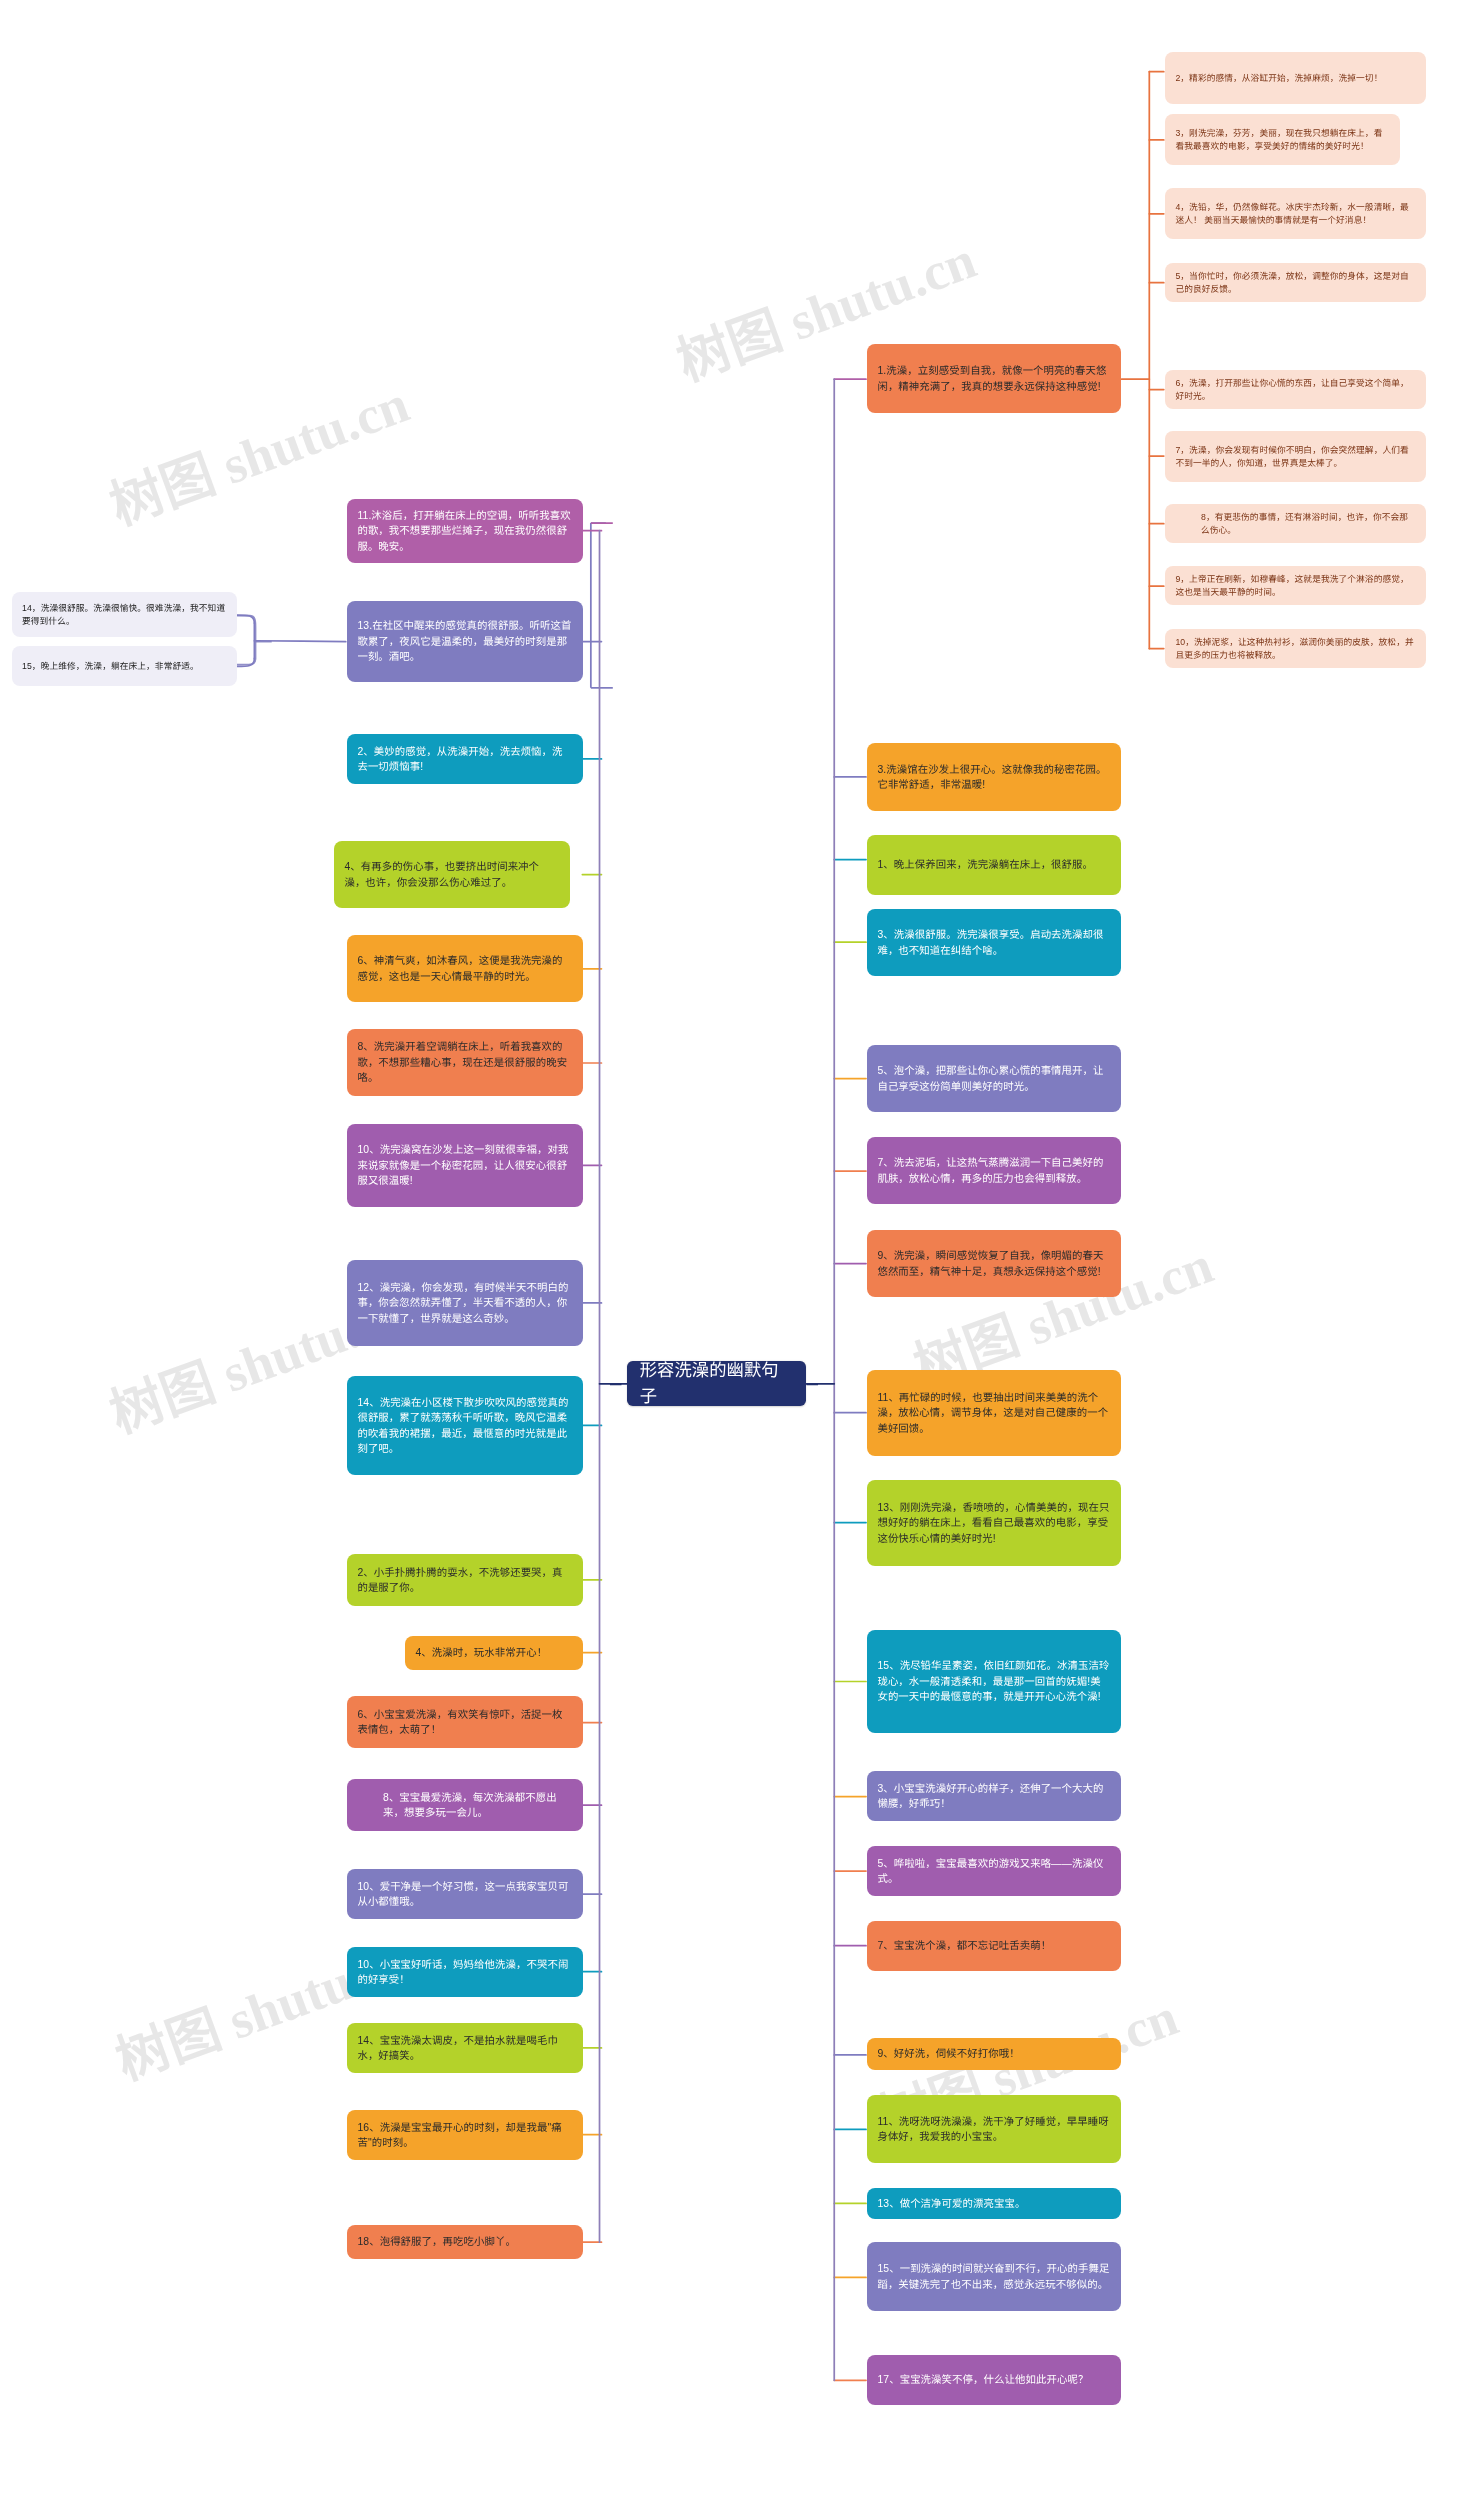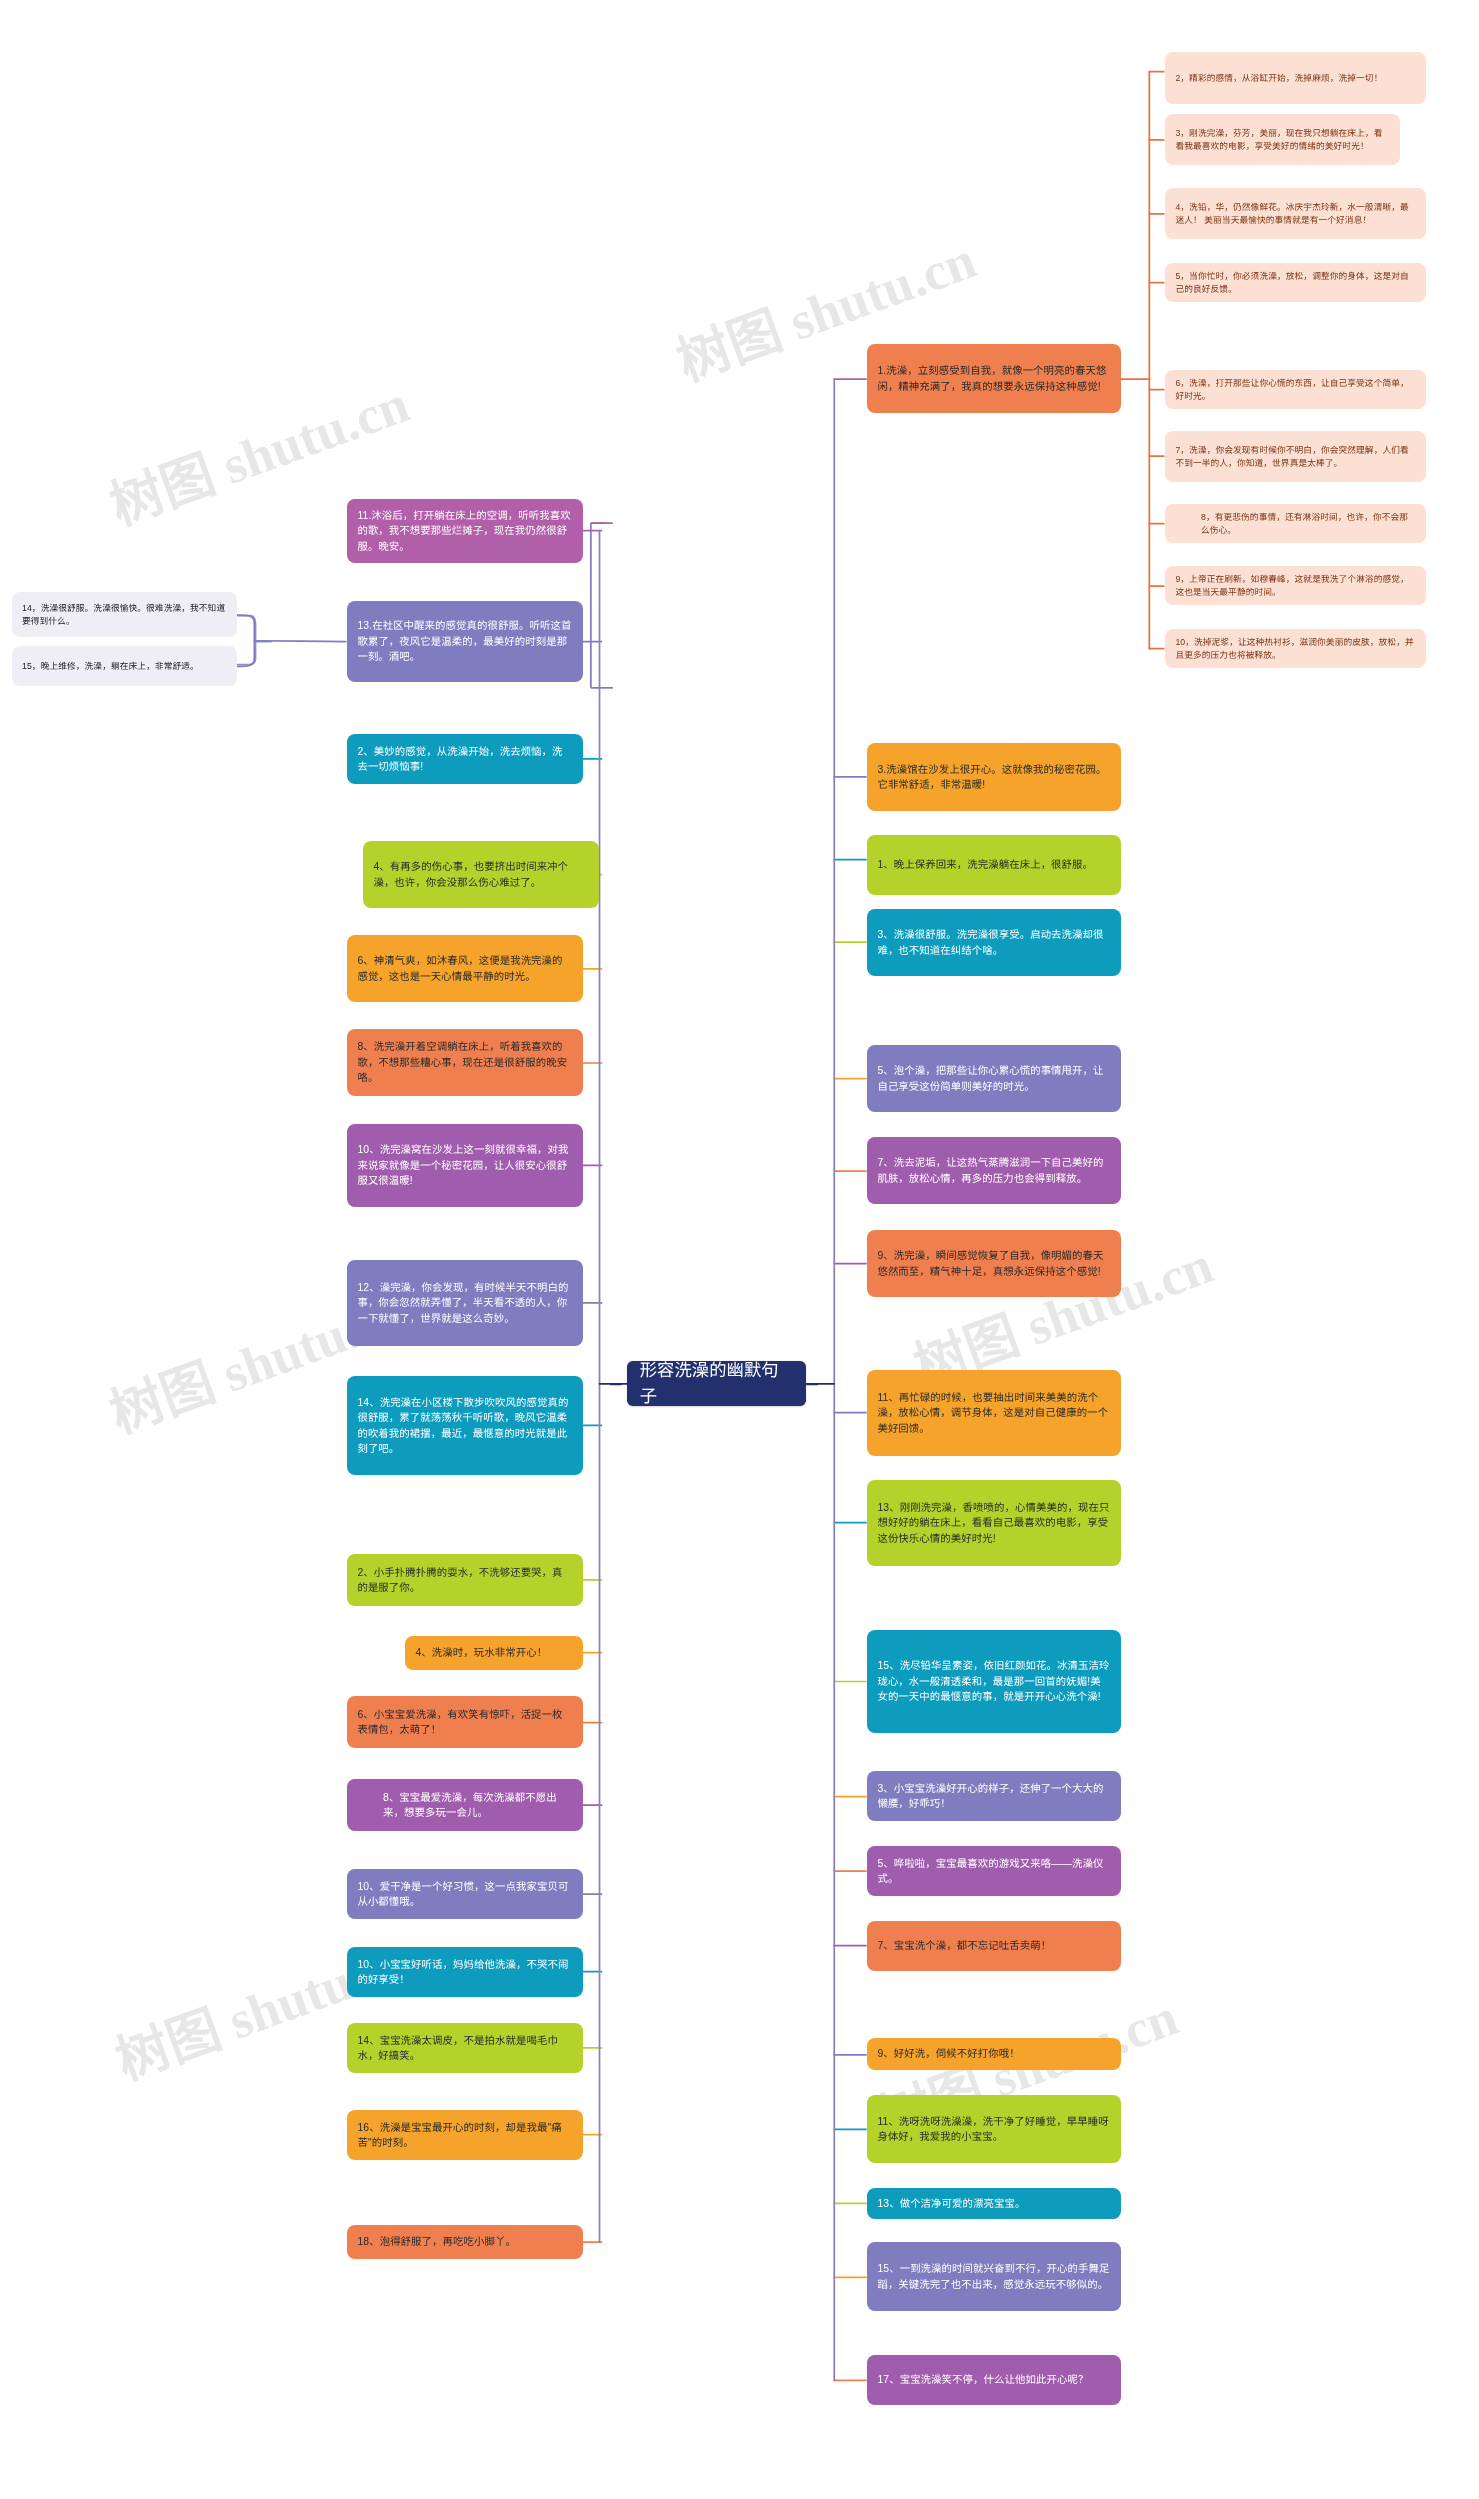--- a/index.html
+++ b/index.html
@@ -166,21 +166,21 @@
   </div>
 
   <div class="node c-violet fs-md" style="left:347px;top:601px;width:236px;height:81px;">
     <span>13.在社区中醒来的感觉真的很舒服。听听这首歌累了，夜风它是温柔的，最美好的时刻是那一刻。酒吧。</span>
   </div>
 
   <div class="node c-teal fs-md" style="left:347px;top:734px;width:236px;height:50px;">
     <span>2、美妙的感觉，从洗澡开始，洗去烦恼，洗去一切烦恼事!</span>
   </div>
 
-  <div class="node c-lime fs-md" style="left:363px;top:841px;width:236px;height:67px;">
+  <div class="node c-lime fs-md" style="left:334px;top:841px;width:236px;height:67px;">
     <span>4、有再多的伤心事，也要挤出时间来冲个澡，也许，你会没那么伤心难过了。</span>
   </div>
 
   <div class="node c-amber fs-md" style="left:347px;top:935px;width:236px;height:67px;">
     <span>6、神清气爽，如沐春风，这便是我洗完澡的感觉，这也是一天心情最平静的时光。</span>
   </div>
 
   <div class="node c-orange fs-md" style="left:347px;top:1029px;width:236px;height:67px;">
     <span>8、洗完澡开着空调躺在床上，听着我喜欢的歌，不想那些糟心事，现在还是很舒服的晚安咯。</span>
   </div>

